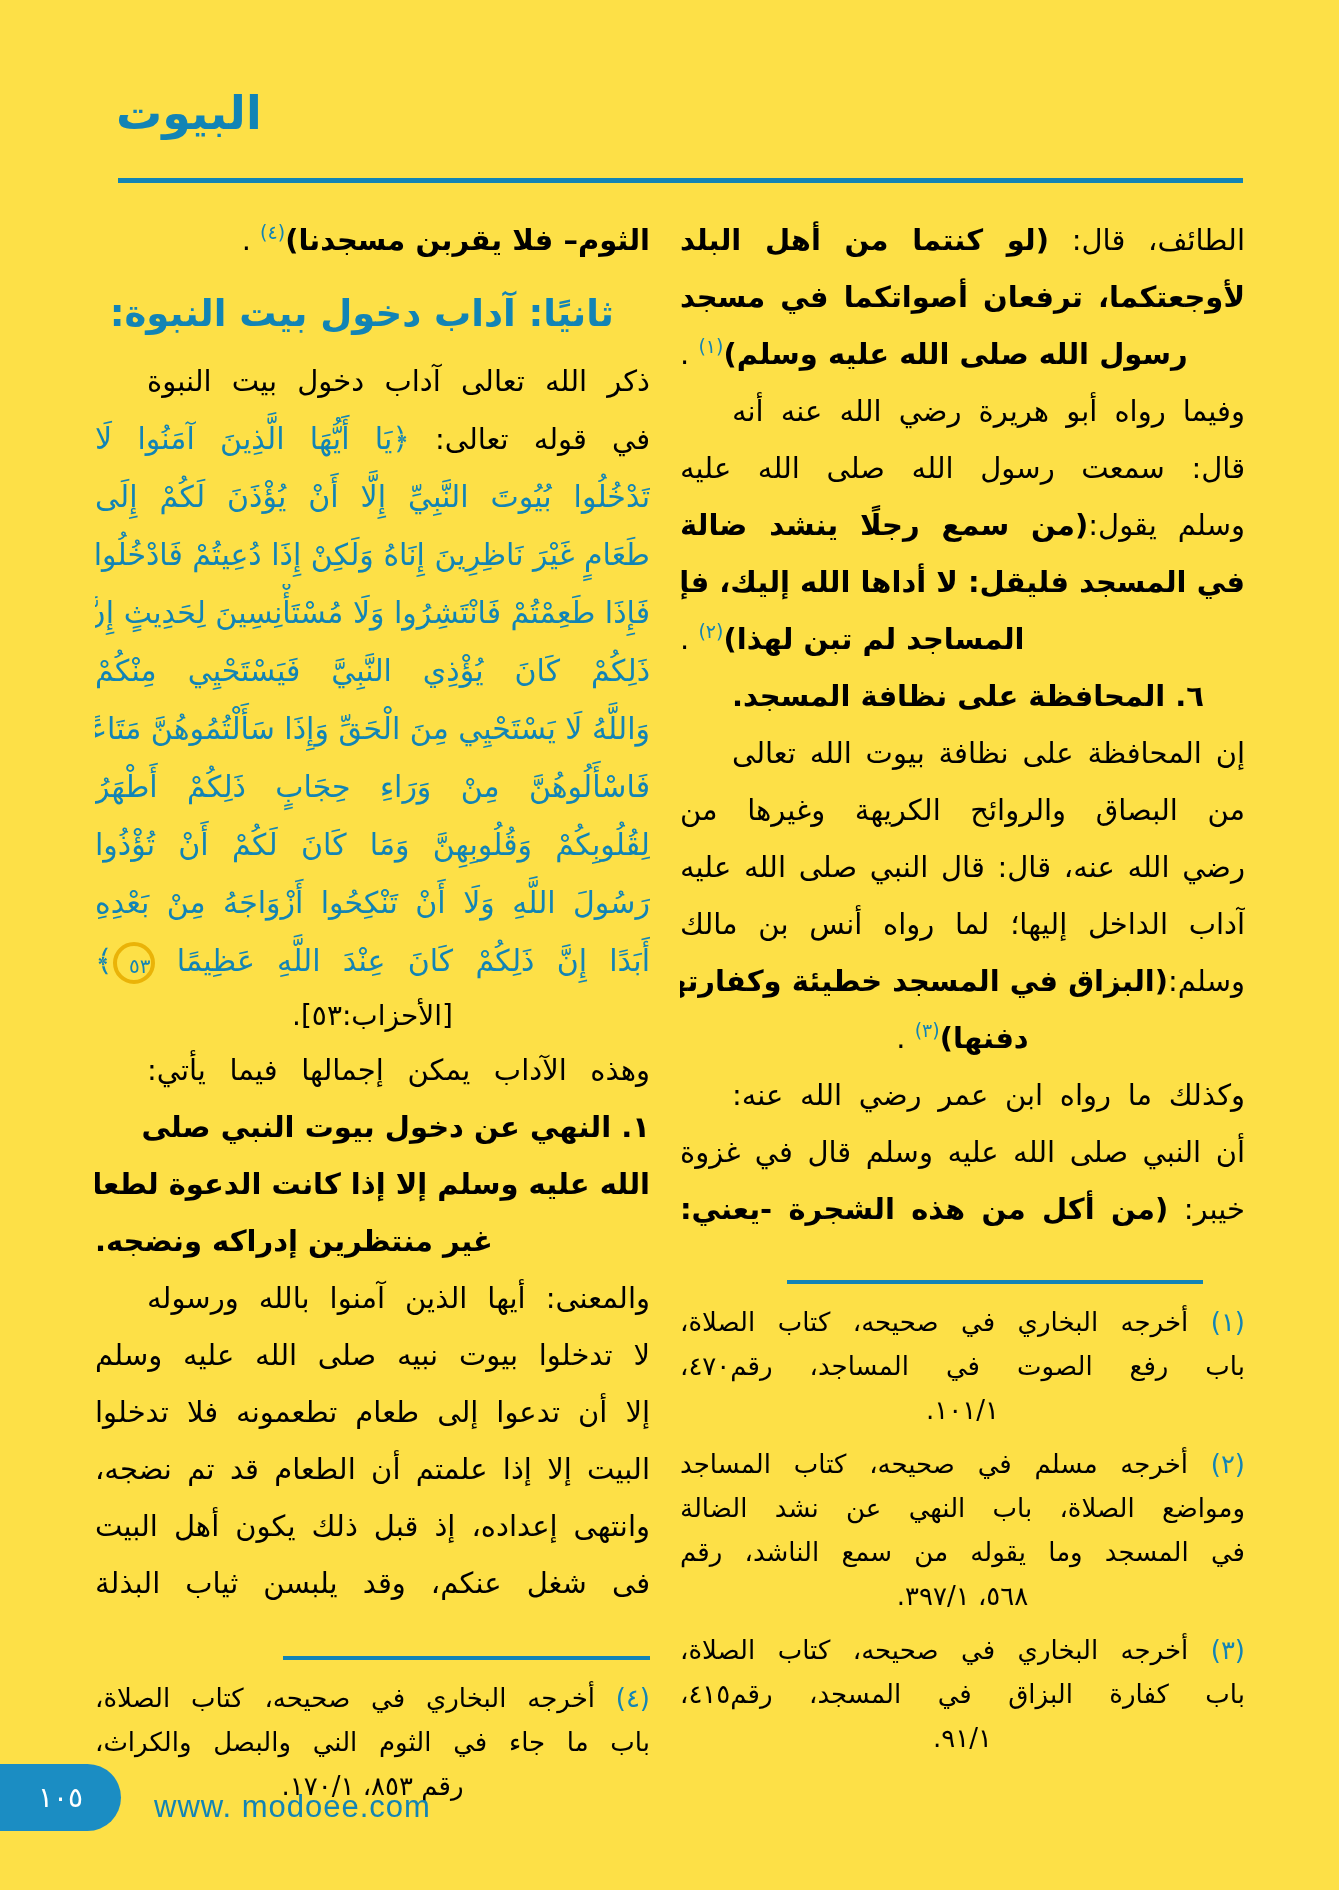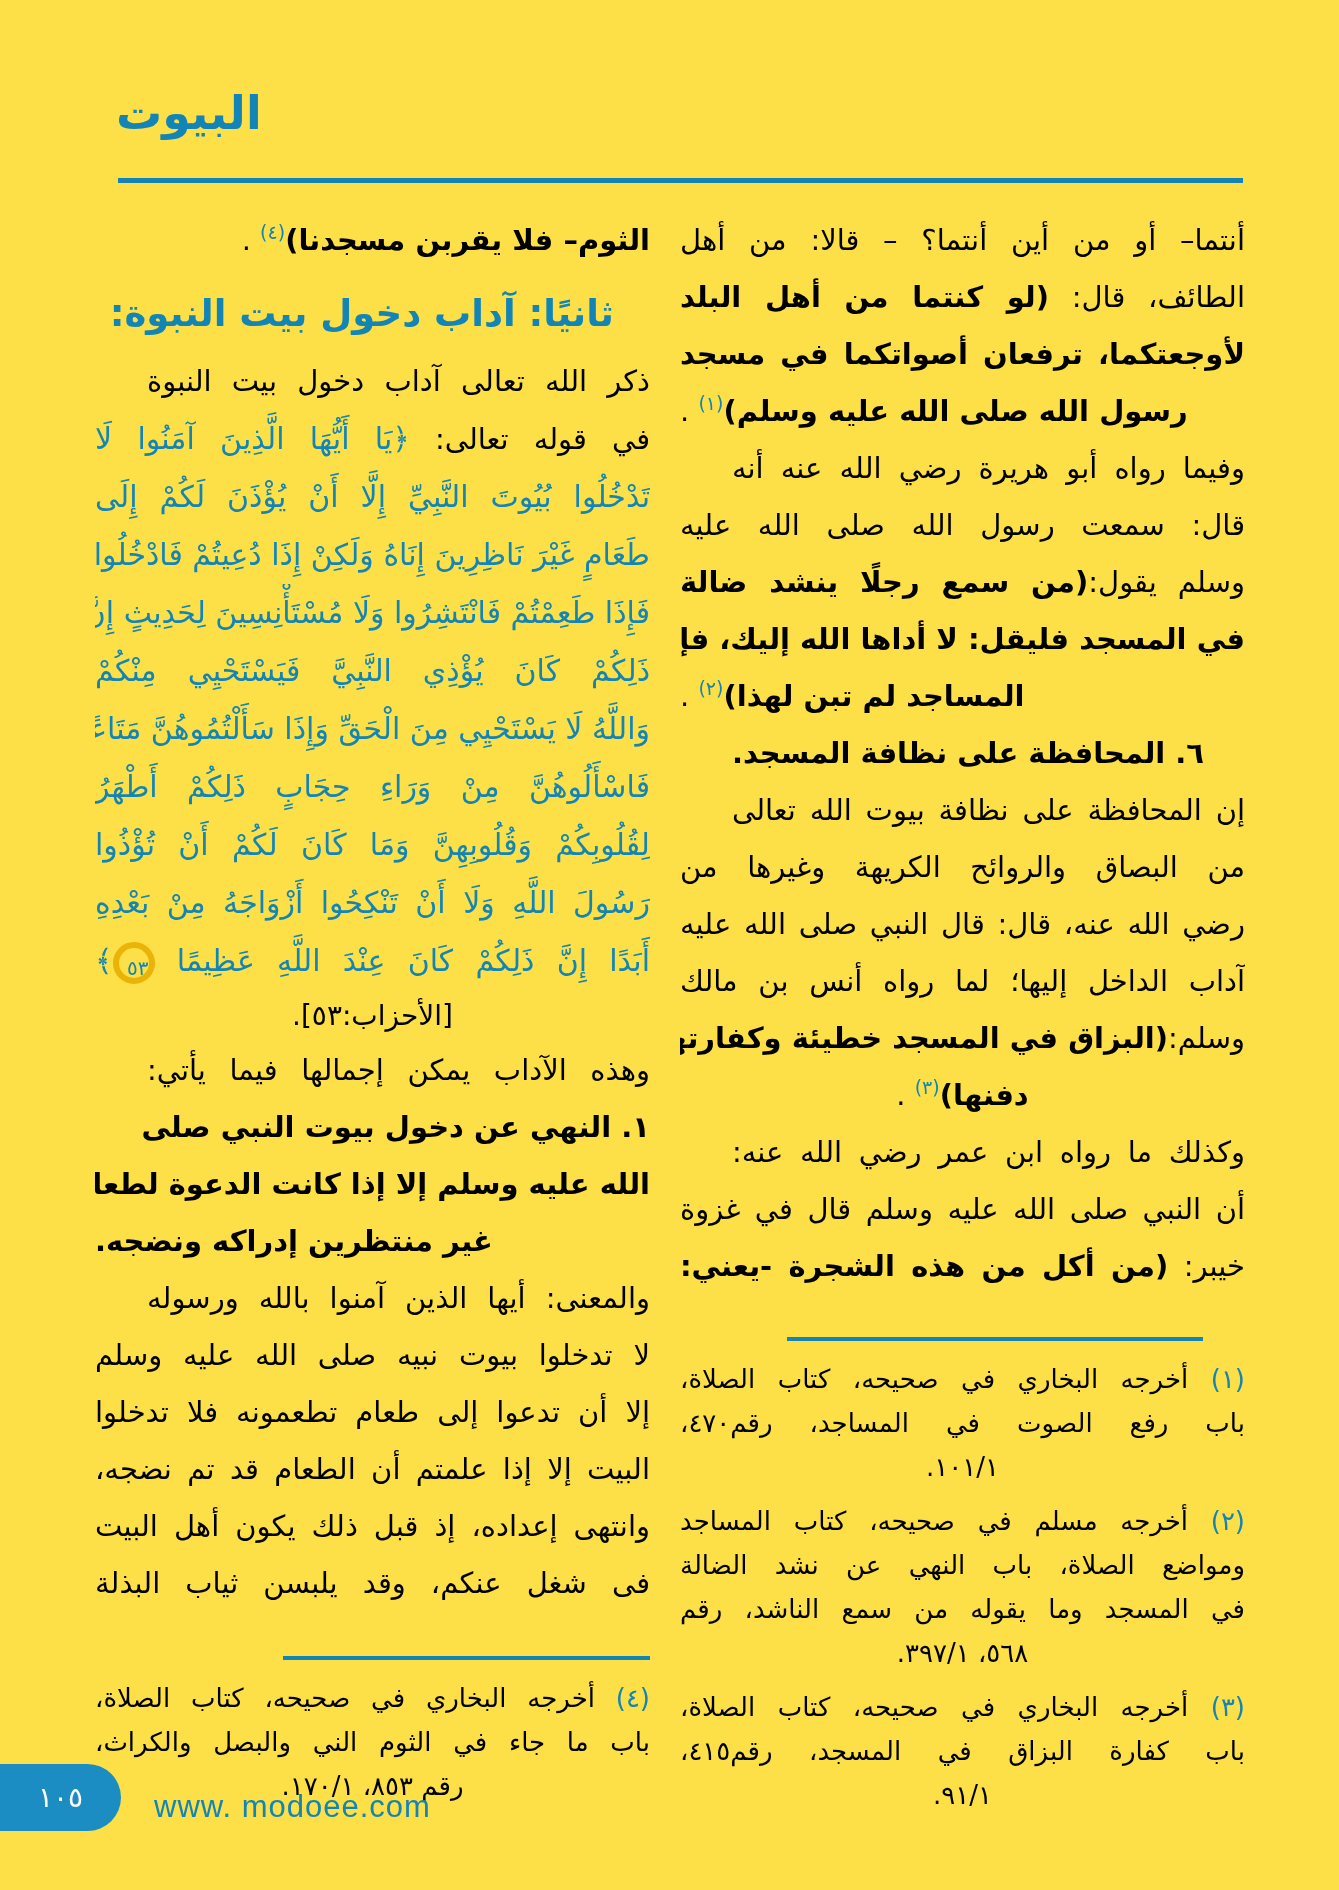--- a/index.html
+++ b/index.html
@@ -44,21 +44,21 @@
   .q{color:#1284b5;font-size:30px;}
   .heading{
     color:#1284b5;font-weight:bold;font-size:37px;
     line-height:78px;padding-left:0;padding-right:36px;margin-top:6px;
   }
   .heading span{color:#1284b5;}
   .quran{line-height:57px;}
   .ref{font-size:28px;line-height:52px;}
   .ay{
     display:inline-block;width:42px;height:42px;line-height:40px;
-    border:6px solid #eab308;border-radius:50%;
+    border:4px solid #eab308;border-radius:50%;
     text-align:center;font-size:20px;color:#1284b5;
     vertical-align:middle;box-sizing:border-box;
   }
   
   .fn-sep{height:4px;background:#1284b5;}
   .col-right .fn-sep{width:416px;margin:42px 42px 16px auto;}
   .col-left  .fn-sep{width:367px;margin:44px 0 16px auto;}
   .fn-line{font-size:26px;line-height:44px;}
   .fn-gap{margin-top:10px;}
   
@@ -79,21 +79,20 @@
 </head>
 <body>
 
 <div class="page">
 
   <div class="hdr-title">البيوت</div>
   <div class="hdr-rule"></div>
 
   <section class="col col-right">
     <div id="col-right-body">
-        <div class="line j-full"><span>أنتما– أو من أين أنتما؟ – قالا: من أهل</span></div>
         <div class="line j-full"><span>الطائف، قال: </span><span class="b">(لو كنتما من أهل البلد</span></div>
         <div class="line j-full"><span class="b">لأوجعتكما، ترفعان أصواتكما في مسجد</span></div>
         <div class="line j-left"><span class="b">رسول الله صلى الله عليه وسلم)</span><span class="sup">(١)</span><span> .</span></div>
         <div class="line j-full ind"><span>وفيما رواه أبو هريرة رضي الله عنه أنه</span></div>
         <div class="line j-full"><span>قال: سمعت رسول الله صلى الله عليه</span></div>
         <div class="line j-full"><span>وسلم يقول:</span><span class="b">(من سمع رجلًا ينشد ضالة</span></div>
         <div class="line j-full"><span class="b">في المسجد فليقل: لا أداها الله إليك، فإن</span></div>
         <div class="line j-left"><span class="b">المساجد لم تبن لهذا)</span><span class="sup">(٢)</span><span> .</span></div>
         <div class="line j-left ind"><span class="b">٦. المحافظة على نظافة المسجد.</span></div>
         <div class="line j-full ind"><span>إن المحافظة على نظافة بيوت الله تعالى</span></div>

